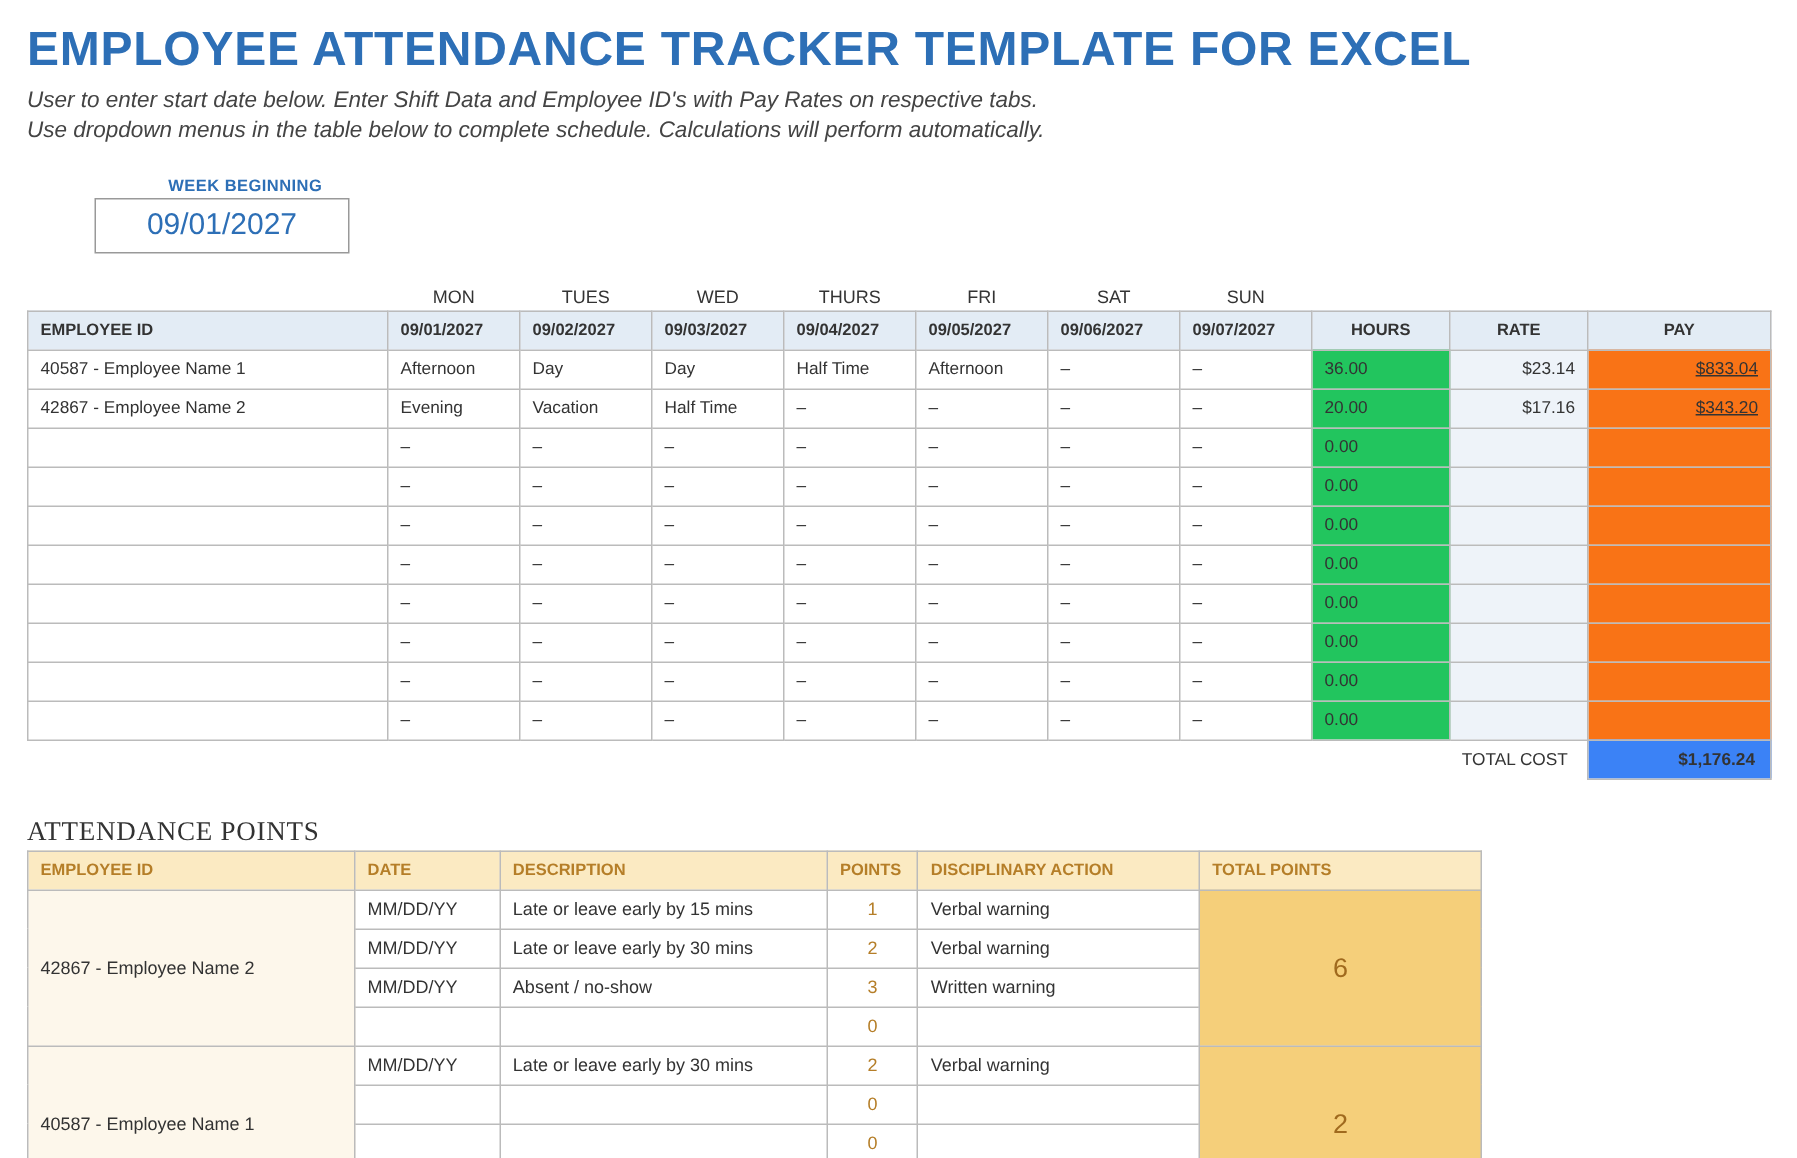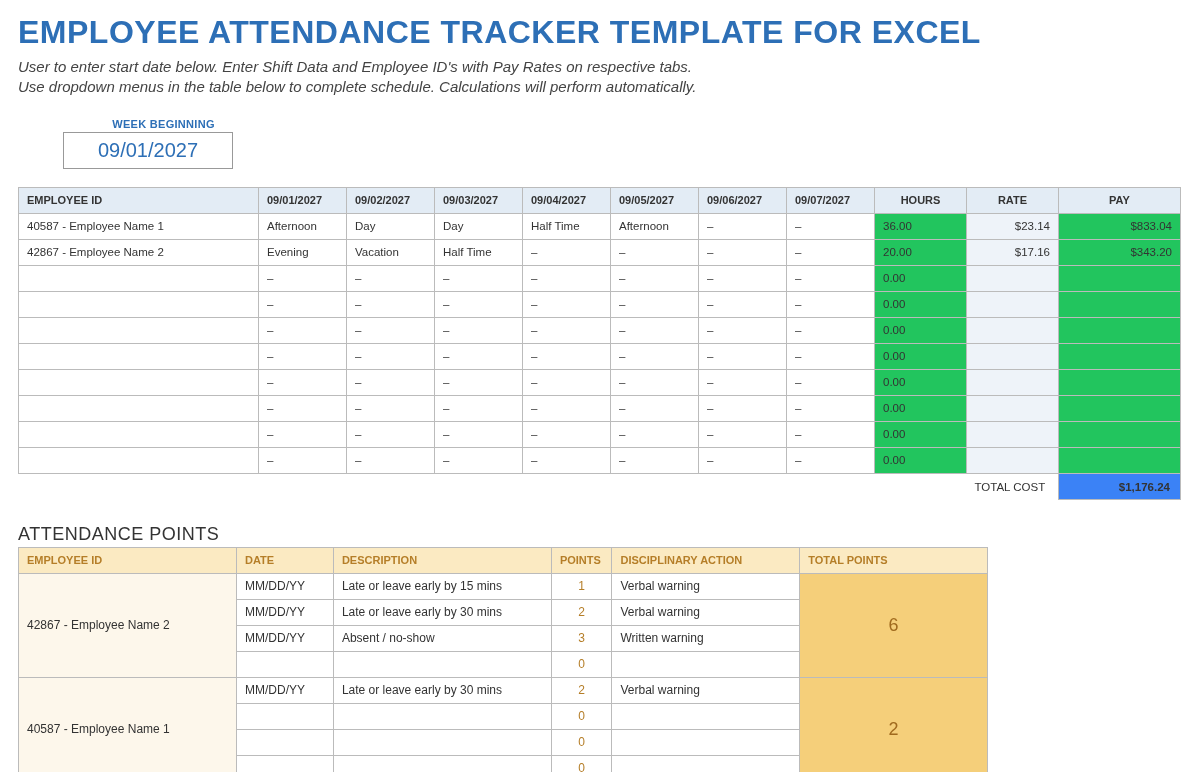--- a/index.html
+++ b/index.html
@@ -56,37 +56,38 @@
     font-size: 11px;
   }
   .hdr-row th.center { text-align: center; }
   .col-emp  { width: 240px; }
   .col-day  { width: 88px; }
   .col-h    { width: 92px; }
   .col-r    { width: 92px; }
   .col-p    { width: 122px; }
   .cell-hours { background:#22c55e; text-align:left; }
   .cell-rate  { background:#eef3f9; text-align:right; }
-  .cell-pay   { background:#22c55e; text-align:right; }
+  .cell-pay   { background:#f97316; text-align:right;text-decoration:underline; }
   .total-cost-row td { border: none; padding-top:6px;}
   .total-cost-label { text-align: left; font-size:11px; padding-right:6px;}
   .total-cost-box {
     border:1px solid #bbb !important;
     background:#3b82f6;
     font-weight:700;
     text-align:right;
     padding-right:10px;
   }
   
   h2.section {
     margin: 24px 0 2px 0;
     font-size: 18px;
     font-weight: 400;
     letter-spacing: 0.5px;
     color: #333;
+    font-family: Liberation Serif, serif;
   }
   .pts { width: 970px; }
   .pts th {
     background: #fbeac2;
     color: #b57e28;
     font-weight: 700;
     font-size: 11px;
   }
   .pts th.center { text-align:left; }
   .pcol-emp  { width: 216px; }
@@ -129,20 +130,33 @@
         <col class="col-day">
         <col class="col-day">
         <col class="col-day">
         <col class="col-day">
         <col class="col-day">
         <col class="col-h">
         <col class="col-r">
         <col class="col-p">
   </colgroup>
   <tbody>
+        <tr class="dow-row">
+    <td></td>
+    <td>MON</td>
+    <td>TUES</td>
+    <td>WED</td>
+    <td>THURS</td>
+    <td>FRI</td>
+    <td>SAT</td>
+    <td>SUN</td>
+    <td></td>
+          <td></td>
+          <td></td>
+  </tr>
   <tr class="hdr-row">
     <th>EMPLOYEE ID</th>
     <th>09/01/2027</th>
     <th>09/02/2027</th>
     <th>09/03/2027</th>
     <th>09/04/2027</th>
     <th>09/05/2027</th>
     <th>09/06/2027</th>
     <th>09/07/2027</th>
     <th class="center">HOURS</th>

